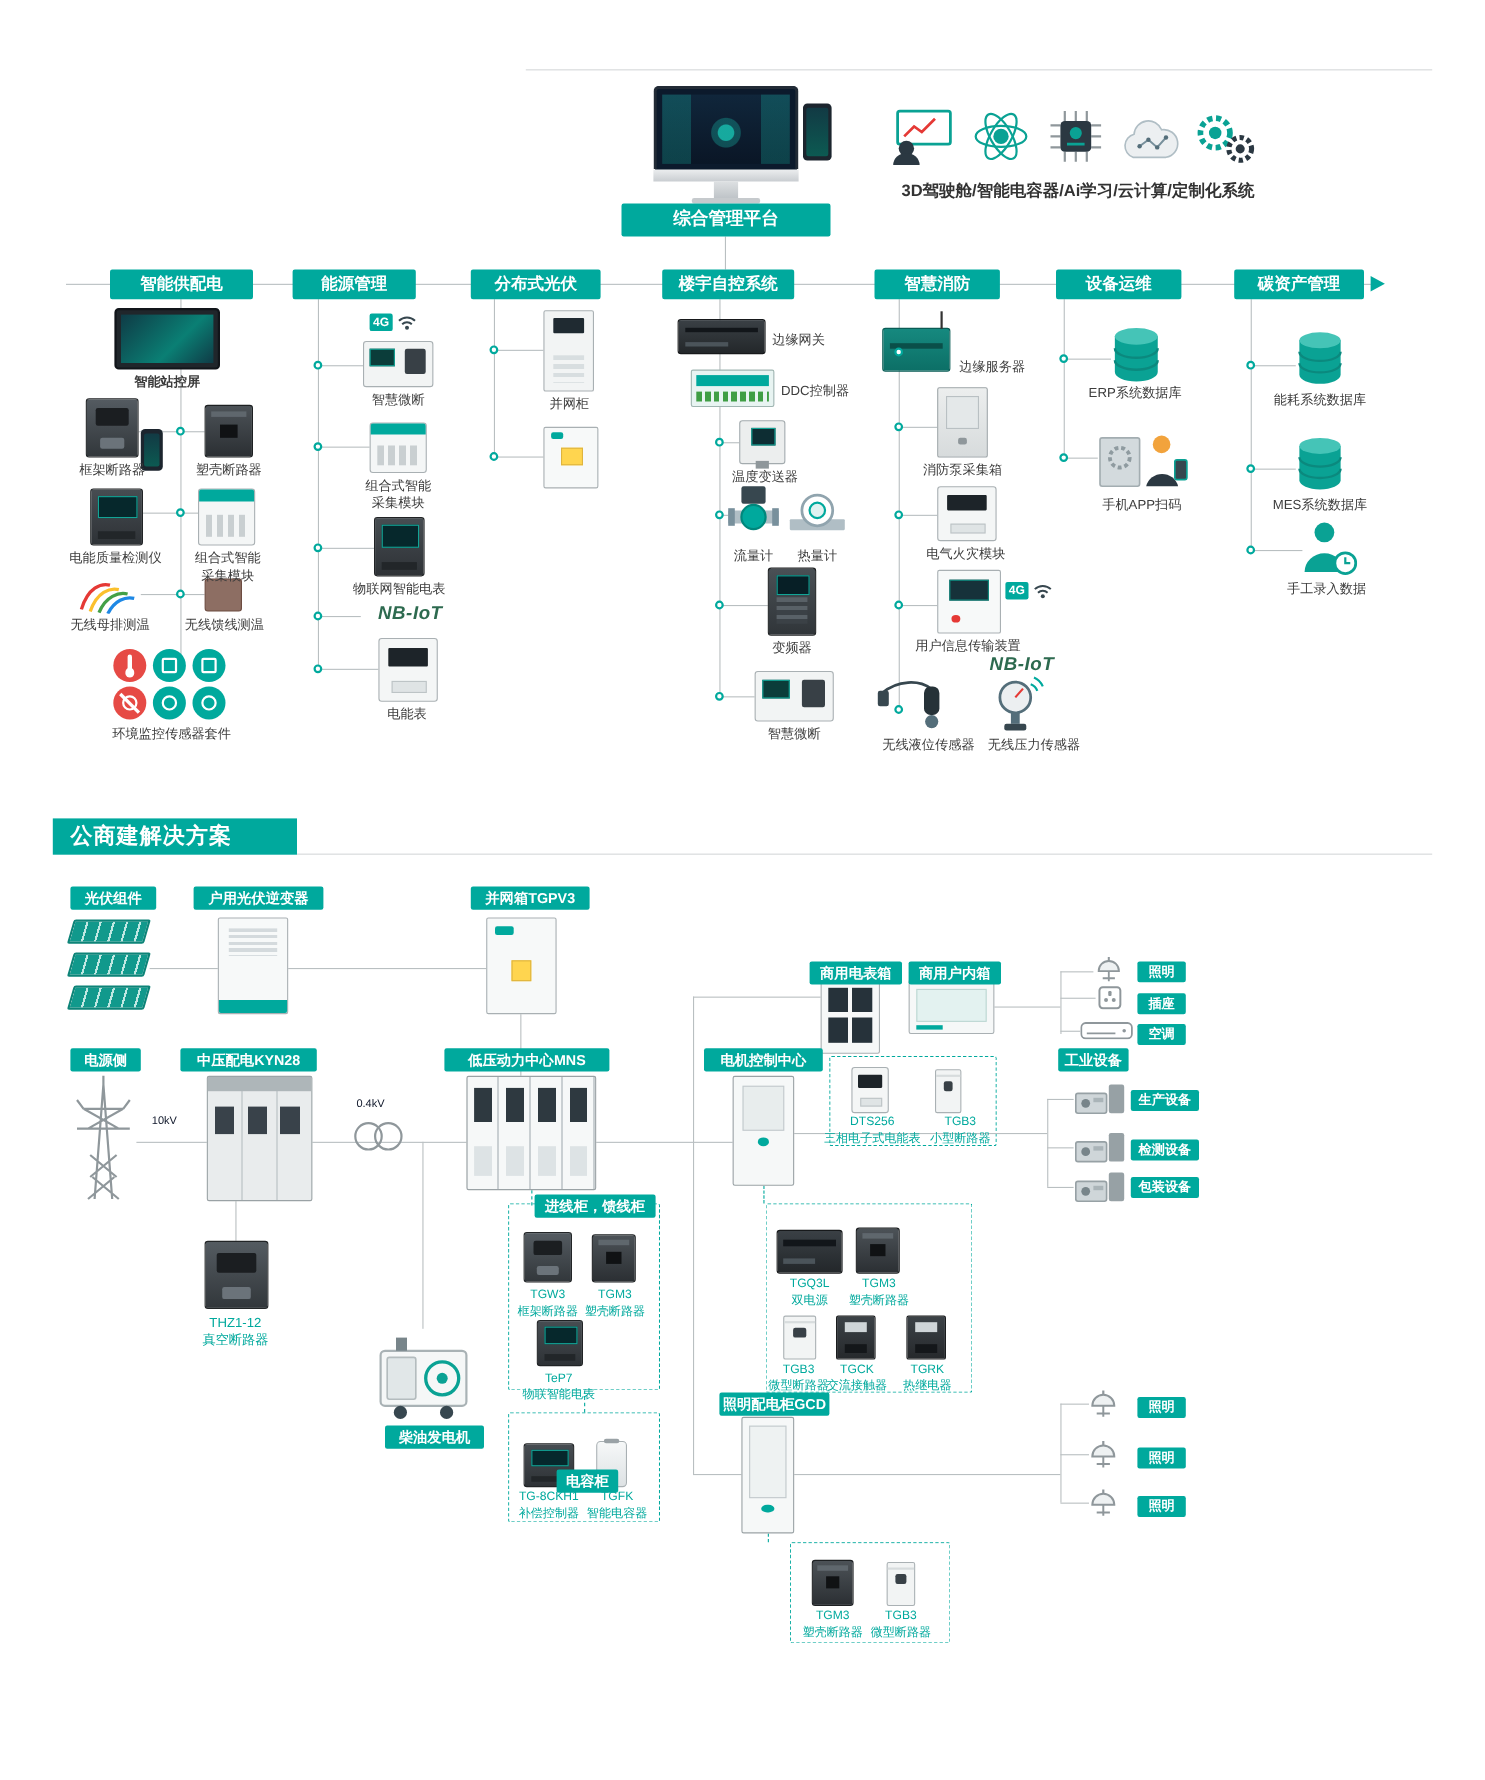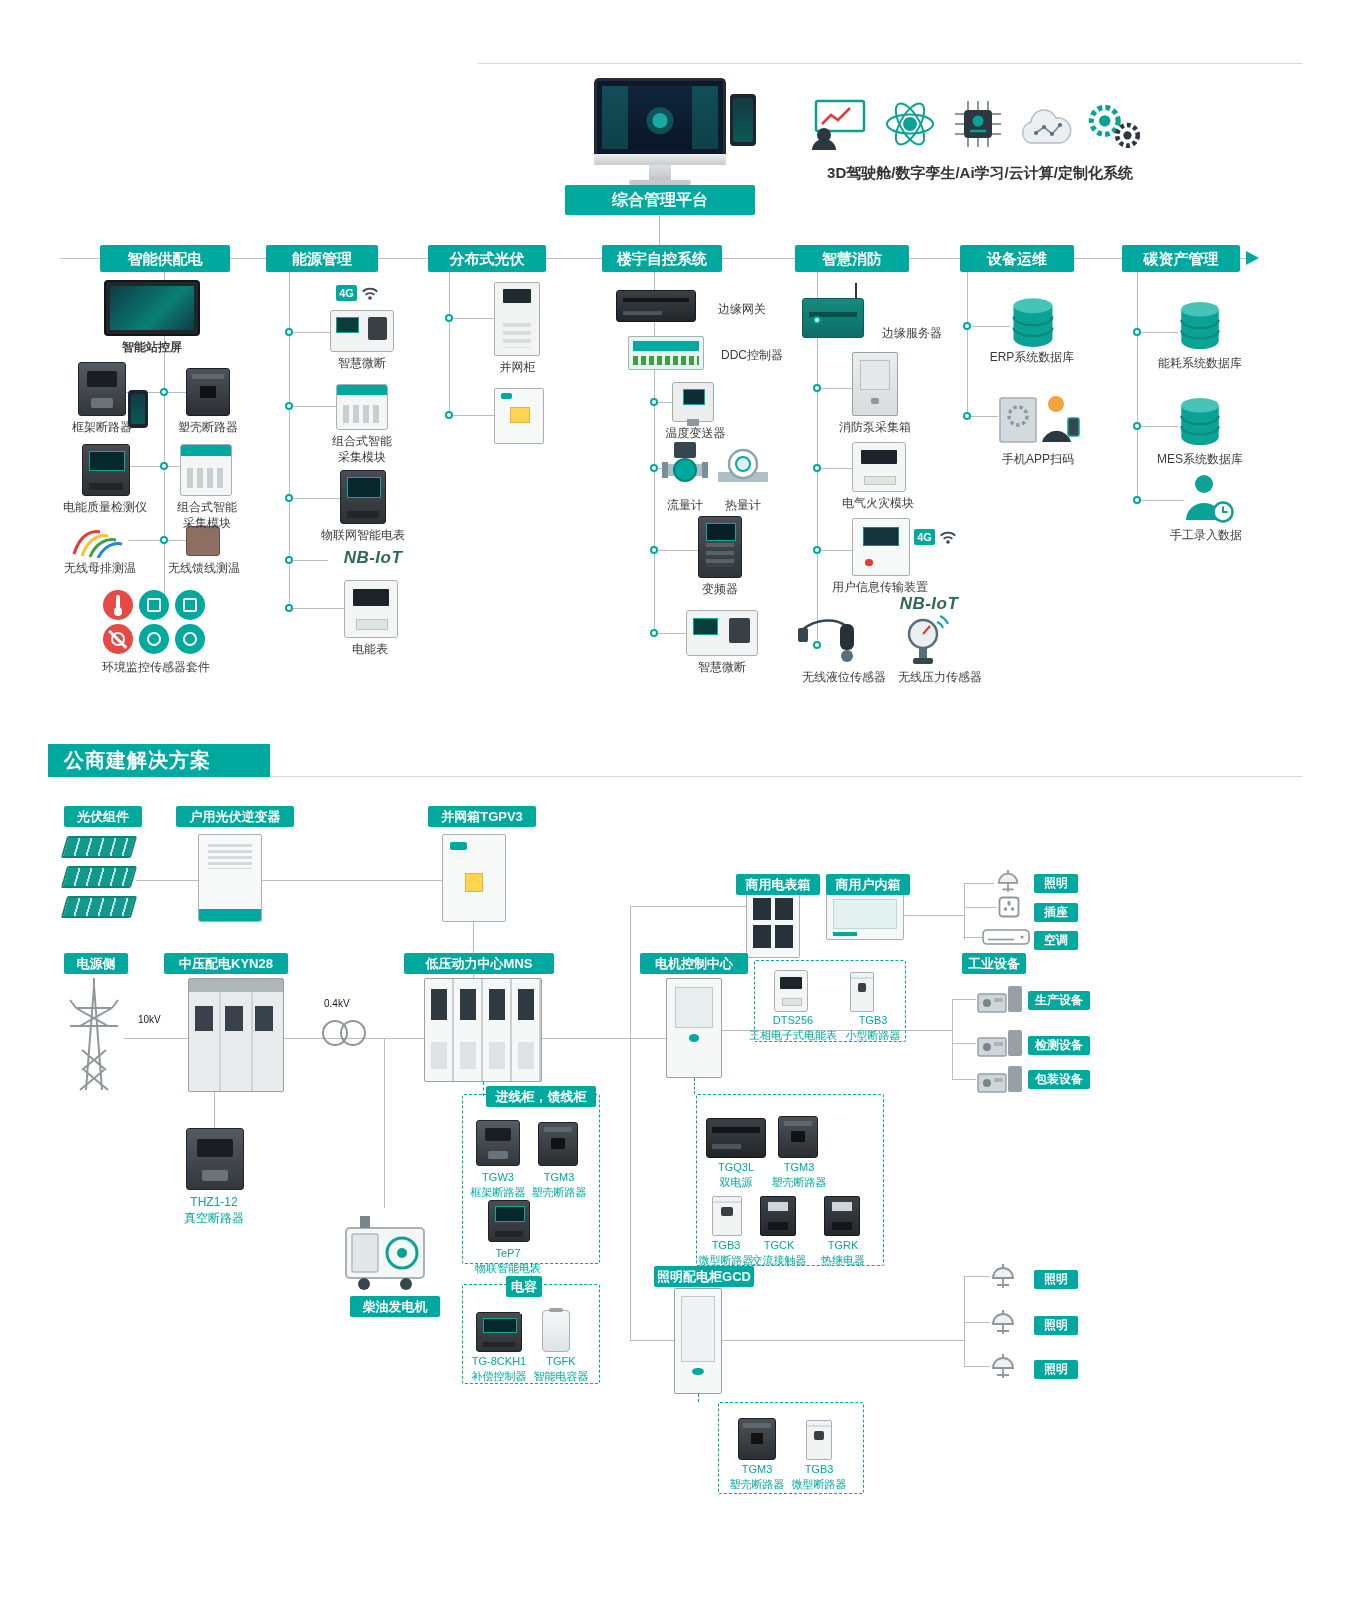--- a/index.html
+++ b/index.html
@@ -11,21 +11,21 @@
 .b1{font-size:21px;line-height:34px;padding-left:16px}
 .b2{font-size:20px;line-height:33px;padding-left:16px}
 .rule{position:absolute;height:1px;background:#d5d8d9;z-index:0}
 .cat{position:absolute;background:var(--ac);color:#fff;font-weight:bold;font-size:15px;text-align:center;height:27px;line-height:27px;border-radius:2px;z-index:5}
 .hl{position:absolute;height:1px;background:#b9bfc1;z-index:1}
 .vl{position:absolute;width:1px;background:#b9bfc1;z-index:1}
 .tdash{background:none!important;border-left:1.5px dashed var(--ac)}
 .nd{position:absolute;width:8px;height:8px;border:2px solid var(--ac);border-radius:50%;background:#fff;transform:translate(-50%,-50%);z-index:4}
 .arrow{position:absolute;width:0;height:0;border-top:7px solid transparent;border-bottom:7px solid transparent;border-left:13px solid var(--ac);z-index:2}
 .lbl{position:absolute;font-size:12px;color:#3c3c3c;text-align:center;line-height:1.3;white-space:pre-line;z-index:3}
-.lbl.lt{text-align:center}
+.lbl.lt{text-align:left}
 .plbl{position:absolute;font-size:11px;color:var(--ac);text-align:center;line-height:1.35;white-space:pre-line;z-index:3}
 .tag{position:absolute;background:var(--ac);color:#fff;font-weight:bold;font-size:13px;text-align:center;height:21px;line-height:21px;border-radius:2px;z-index:5}
 .tag.sm{font-size:12px;height:19px;line-height:19px}
 .kv{position:absolute;font-size:10px;color:#0f172a;z-index:3}
 .dbox{position:absolute;border:1.5px dashed var(--ac);border-radius:2px;z-index:0}
 .dv{position:absolute;z-index:2}
 svg.ic{position:absolute;z-index:2}
 .cap1{position:absolute;font-size:15px;font-weight:bold;color:#333;text-align:center;z-index:3}
 .nbiot{position:absolute;font-size:17px;font-weight:bold;font-style:italic!important;color:#2d6a4f;text-align:center;letter-spacing:.5px;z-index:3}
 .b4g{position:absolute;display:flex;align-items:center;gap:3px;z-index:4}
@@ -288,21 +288,21 @@
     </svg>
   <svg class="ic" style="left:952px;top:98px;width:52px;height:52px">
       <use href="#i-chip"></use>
     </svg>
   <svg class="ic" style="left:1016px;top:104px;width:58px;height:44px">
       <use href="#i-cloud"></use>
     </svg>
   <svg class="ic" style="left:1082px;top:98px;width:62px;height:54px">
       <use href="#i-gear"></use>
     </svg>
-  <div class="cap1" style="left:788px;top:164px;width:384px">3D驾驶舱/数字孪生/Ai学习/云计算/定制化系统</div>
+  <div class="cap1" style="left:788px;top:164px;width:384px">3D驾驶舱/智能电容器/Ai学习/云计算/定制化系统</div>
 
   <i class="hl" style="left:60px;top:258px;width:1188px"></i>
   <i class="arrow" style="left:1246px;top:251px"></i>
 
   <div class="cat" style="left:100px;top:245px;width:130px">智能供配电</div>
   <div class="cat" style="left:266px;top:245px;width:112px">能源管理</div>
   <div class="cat" style="left:428px;top:245px;width:118px">分布式光伏</div>
   <div class="cat" style="left:602px;top:245px;width:120px">楼宇自控系统</div>
   <div class="cat" style="left:795px;top:245px;width:114px">智慧消防</div>
   <div class="cat" style="left:960px;top:245px;width:114px">设备运维</div>
@@ -490,21 +490,21 @@
   <div class="tag sm" style="left:1034px;top:931px;width:44px">空调</div>
   <div class="tag" style="left:64px;top:953px;width:64px">电源侧</div>
   <div class="tag" style="left:164px;top:953px;width:124px">中压配电KYN28</div>
   <div class="tag" style="left:404px;top:953px;width:150px">低压动力中心MNS</div>
   <div class="tag" style="left:640px;top:953px;width:108px">电机控制中心</div>
   <div class="tag" style="left:962px;top:953px;width:64px">工业设备</div>
   <div class="tag sm" style="left:1028px;top:991px;width:62px">生产设备</div>
   <div class="tag sm" style="left:1028px;top:1036px;width:62px">检测设备</div>
   <div class="tag sm" style="left:1028px;top:1070px;width:62px">包装设备</div>
   <div class="tag" style="left:486px;top:1086px;width:110px">进线柜，馈线柜</div>
-  <div class="tag" style="left:506px;top:1276px;width:36px">电容柜</div>
+  <div class="tag" style="left:506px;top:1336px;width:56px">电容柜</div>
   <div class="tag" style="left:654px;top:1266px;width:100px">照明配电柜GCD</div>
   <div class="tag" style="left:350px;top:1296px;width:90px">柴油发电机</div>
   <div class="tag sm" style="left:1034px;top:1270px;width:44px">照明</div>
   <div class="tag sm" style="left:1034px;top:1316px;width:44px">照明</div>
   <div class="tag sm" style="left:1034px;top:1360px;width:44px">照明</div>
 
   <i class="solar" style="left:64px;top:836px;width:70px;height:22px"></i>
   <i class="solar" style="left:64px;top:866px;width:70px;height:22px"></i>
   <i class="solar" style="left:64px;top:896px;width:70px;height:22px"></i>
   <i class="hl" style="left:136px;top:880px;width:62px"></i>

